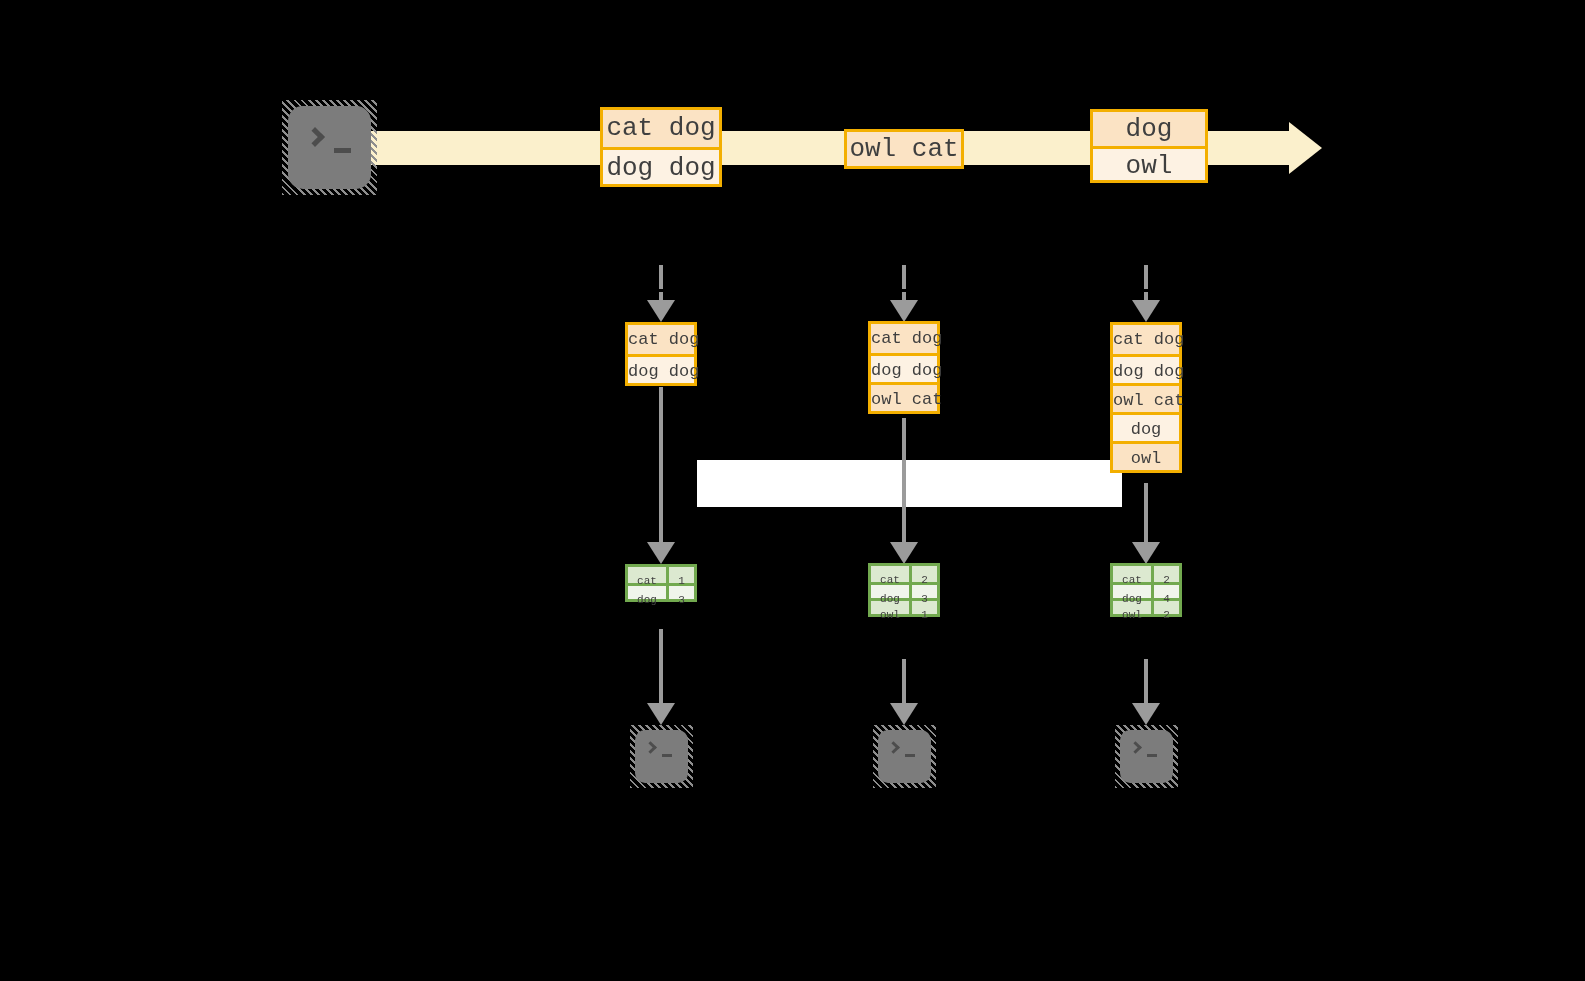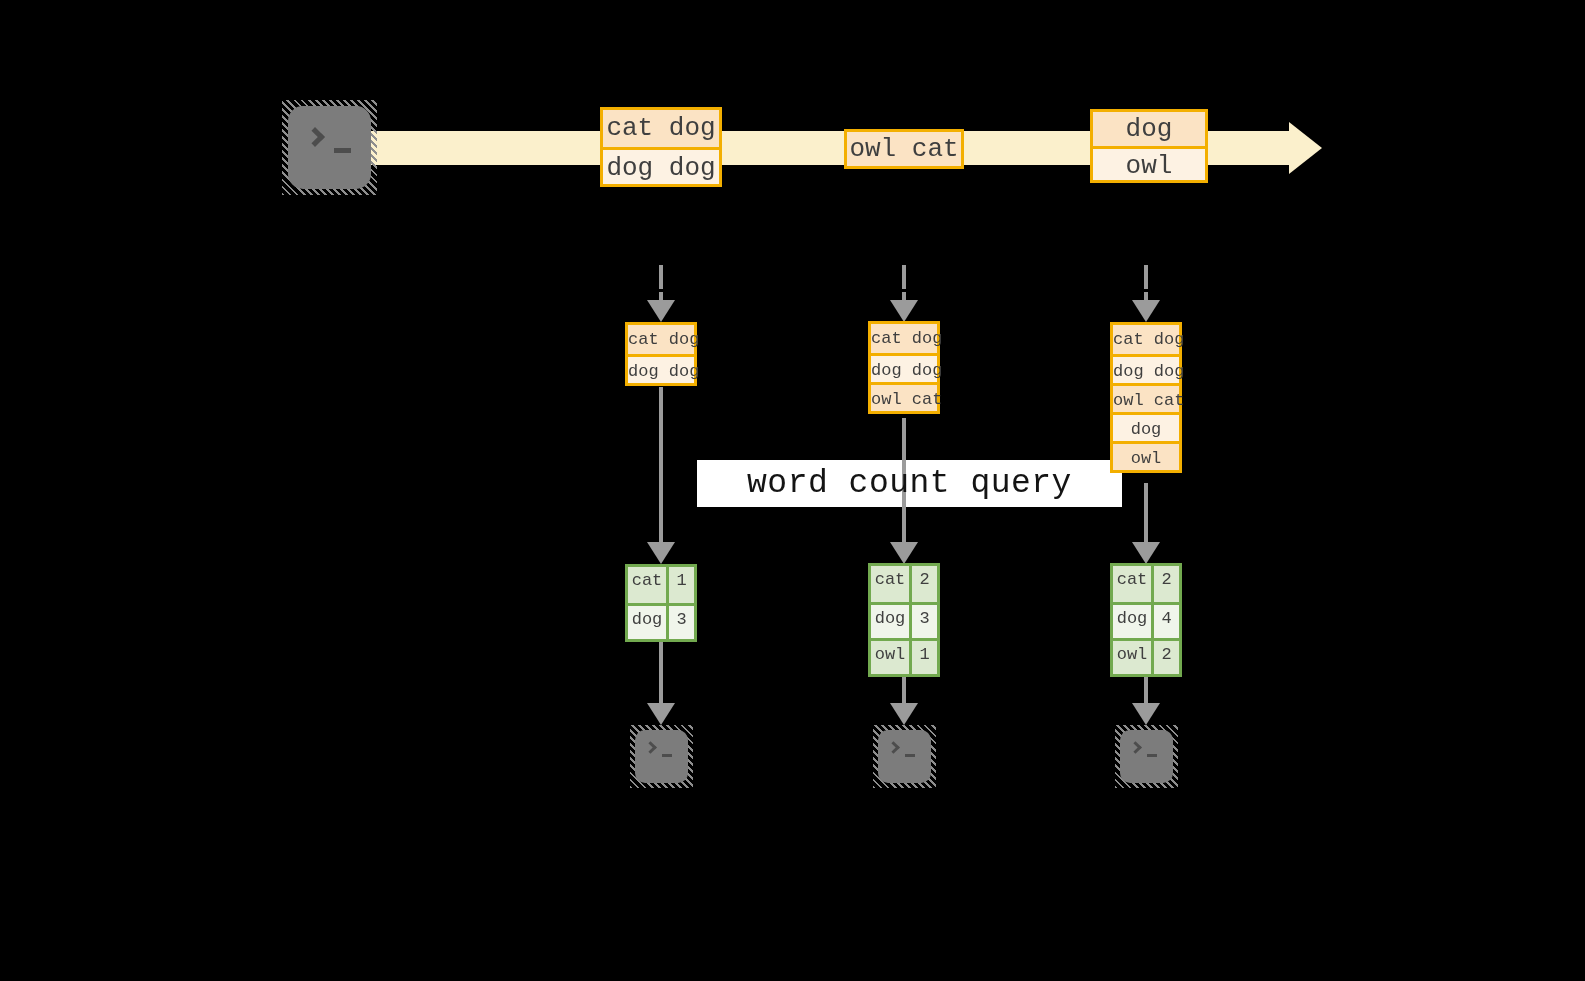--- a/index.html
+++ b/index.html
@@ -23,21 +23,21 @@
 
   
   .stack{position:absolute;width:72px;border:3px solid #F3AF00;z-index:3;background:#FDF2E3;}
   .s-row{height:29px;line-height:29px;text-align:center;font-size:17px;color:#3F3F3F;white-space:nowrap;}
   .s-row + .s-row{border-top:3px solid #F3AF00;}
   .shade-dark{background:#FBE3C4;}
   .shade-light{background:#FDF2E3;}
 
   
   .ctable{position:absolute;width:72px;border:3px solid #72A94F;z-index:3;background:#F0F5EB;}
-  .t-row{display:flex;height:36px;line-height:28px;font-size:17px;color:#3F3F3F;}
+  .t-row{display:flex;height:16px;line-height:28px;font-size:11px;color:#3F3F3F;}
   .t-row + .t-row{border-top:3px solid #72A94F;}
   .t-word{width:41px;border-right:3px solid #72A94F;text-align:center;}
   .t-count{flex:1;text-align:center;}
   .g-dark{background:#DCE9D0;}
   .g-light{background:#F0F5EB;}
 
   
   .vline{position:absolute;width:4px;background:#9B9B9B;z-index:2;}
   .vhead{position:absolute;width:0;height:0;z-index:2;
          border-left:14px solid transparent;border-right:14px solid transparent;
@@ -183,15 +183,14 @@
     </div>
   <div class="vline" style="left:1144px;top:659px;height:46px"></div>
   <div class="vhead" style="left:1132px;top:703px"></div>
   <div class="terminal sm" style="left:1115px;top:725px;width:63px;height:63px">
     <div class="term-body">
       <span class="prompt-chevron"></span>
       <span class="prompt-dash"></span>
     </div>
   </div>
 
-  <div class="banner-label">word count query</div>
 
 </div>
 
 </body></html>

